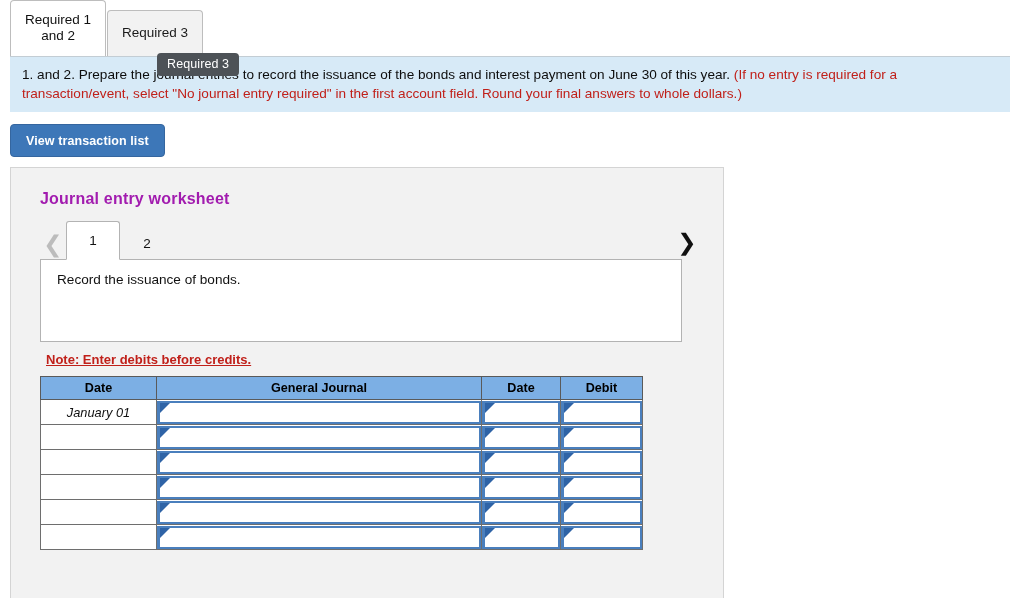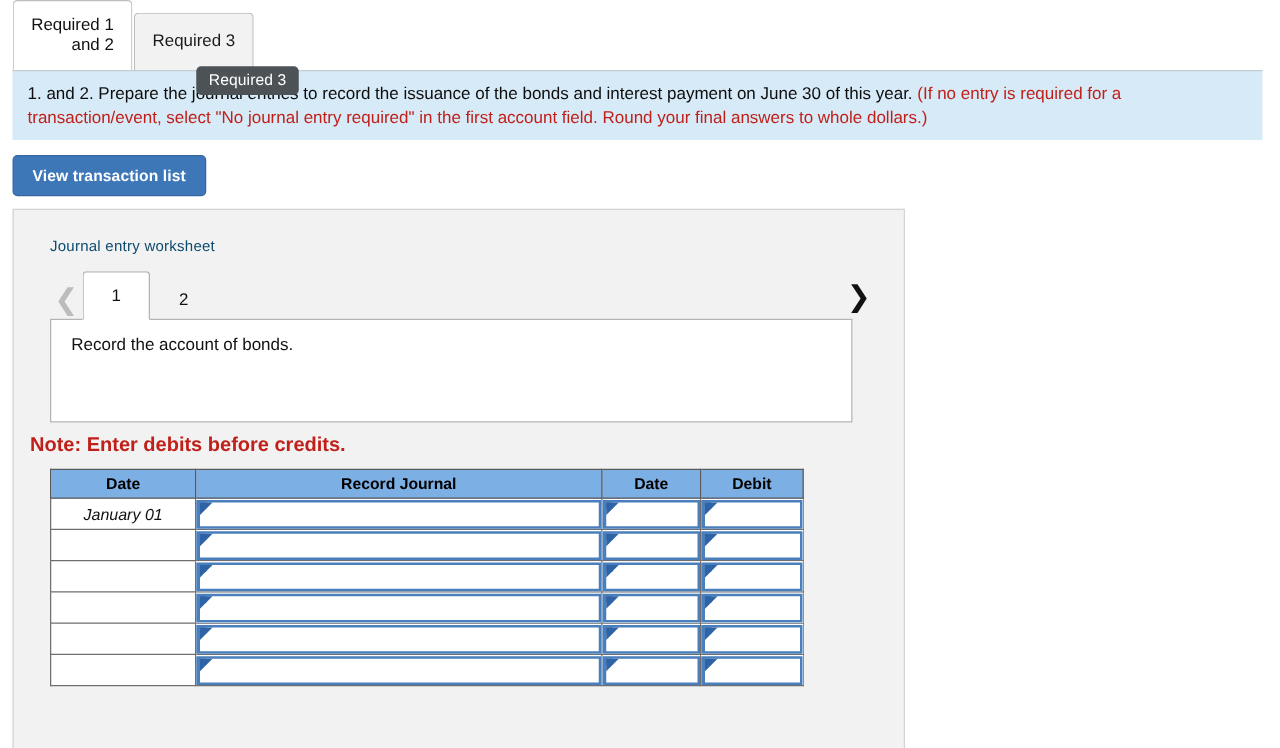--- a/index.html
+++ b/index.html
@@ -24,21 +24,21 @@
     align-items: flex-end;
     background: #ffffff;
   }
   .tab {
     position: relative;
     border: 1px solid #bdbdbd;
     border-bottom: none;
     border-radius: 4px 4px 0 0;
     font-size: 13.5px;
     color: #1a1a1a;
-    text-align: right;
+    text-align: center;
     line-height: 16px;
     padding: 8px 14px 9px 14px;
     background: #f2f2f2;
     cursor: pointer;
     white-space: pre-line;
   }
   .tab.active {
     background: #ffffff;
     color: #111111;
     z-index: 3;
@@ -113,23 +113,23 @@
     position: absolute;
     left: 10px;
     top: 167px;
     width: 714px;
     height: 450px;
     background: #f2f2f2;
     border: 1px solid #d4d4d4;
   }
   .panel-title {
     margin: 22px 0 0 29px;
-    font-size: 12px;
-    font-weight: normal;
-    color: #0c4a6e;
+    font-size: 16px;
+    font-weight: bold;
+    color: #a21caf;
     letter-spacing: .2px;
   }
 
   
   .pager {
     position: relative;
     margin: 13px 0 0 0;
     height: 39px;
     display: flex;
     align-items: flex-end;
@@ -187,24 +187,25 @@
     height: 83px;
     background: #ffffff;
     border: 1px solid #b3b3b3;
     padding: 12px 0 0 16px;
     font-size: 13.6px;
     color: #111111;
     z-index: 1;
   }
 
   .note {
-    margin: 10px 0 0 13px;
-    font-size: 16px;
+    margin: 10px 0 0 35px;
+    font-size: 13px;
     color: #c0201a;
     font-weight: bold;
+    text-decoration: underline;
   }
 
   
   .jtable {
     margin: 9px 0 0 29px;
     border-collapse: collapse;
     table-layout: fixed;
     width: 602px;
     background: #ffffff;
   }
@@ -293,36 +294,36 @@
     <div class="pg active">
       <span>1</span>
     </div>
     <div class="pg inactive">
       <span>2</span>
     </div>
     <div class="chev enabled chev-right">❯</div>
   </div>
 
   <div class="descbox">
-    <span>Record the account of bonds.</span>
+    <span>Record the issuance of bonds.</span>
   </div>
 
   <div class="note">Note: Enter debits before credits.</div>
 
   <table class="jtable">
     <colgroup>
       <col class="col-date">
         <col class="col-gj">
         <col class="col-debit">
         <col class="col-credit">
     </colgroup>
     <thead>
       <tr>
         <th>Date</th>
-        <th>Record Journal</th>
+        <th>General Journal</th>
         <th>Date</th>
         <th>Debit</th>
       </tr>
     </thead>
     <tbody>
       <tr>
         <td class="datecell">January 01</td>
         <td class="cellwrap">
             <span class="fieldcell"></span>
           </td>

